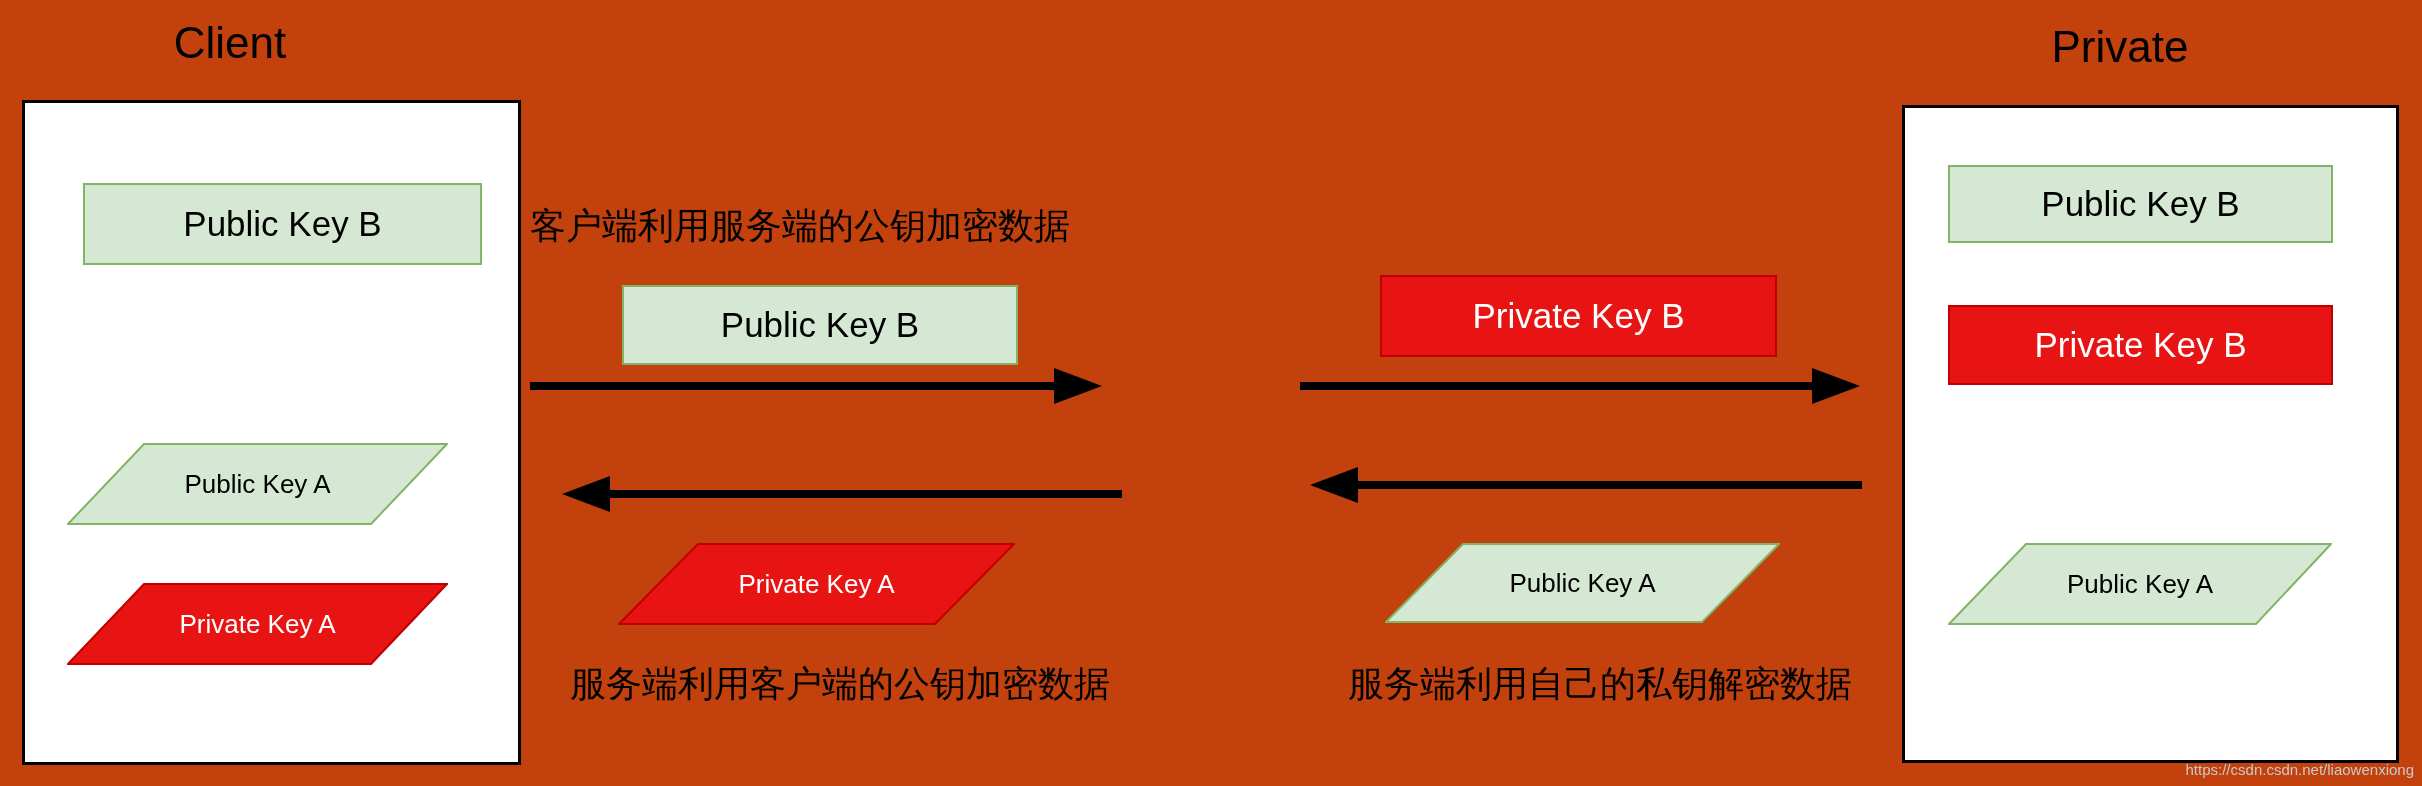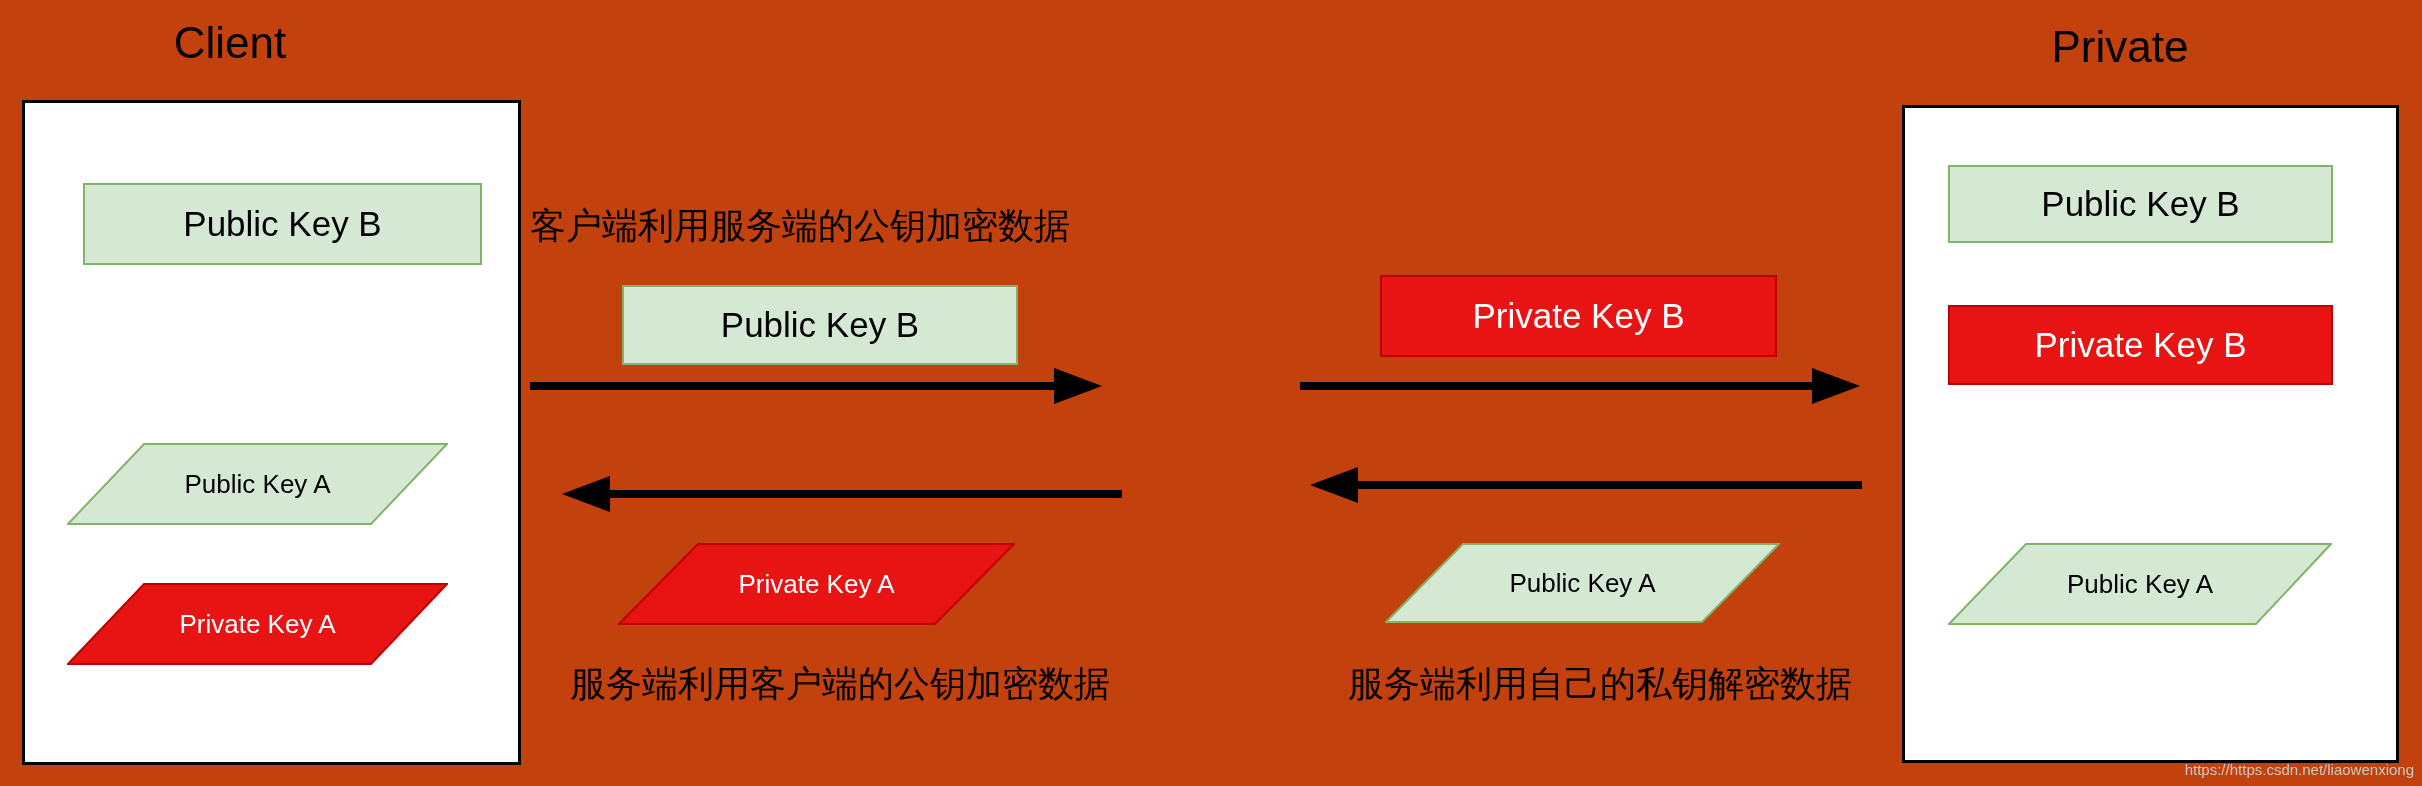--- a/index.html
+++ b/index.html
@@ -155,15 +155,15 @@
     <span>Private Key B</span>
   </div>
 
   <div class="para" style="left:1948px; top:543px; width:384px; height:82px;">
     <svg width="384" height="82" viewBox="0 0 384 82">
       <polygon points="78,1 383,1 308,81 1,81" fill="#d5e8d4" stroke="#82b366" stroke-width="2"></polygon>
     </svg>
     <div class="para-label dark">Public Key A</div>
   </div>
 
-  <div class="watermark">https://https.csdn.net/liaowenxiong</div>
+  <div class="watermark">https://csdn.csdn.net/liaowenxiong</div>
 
 </div>
 
 </body></html>

